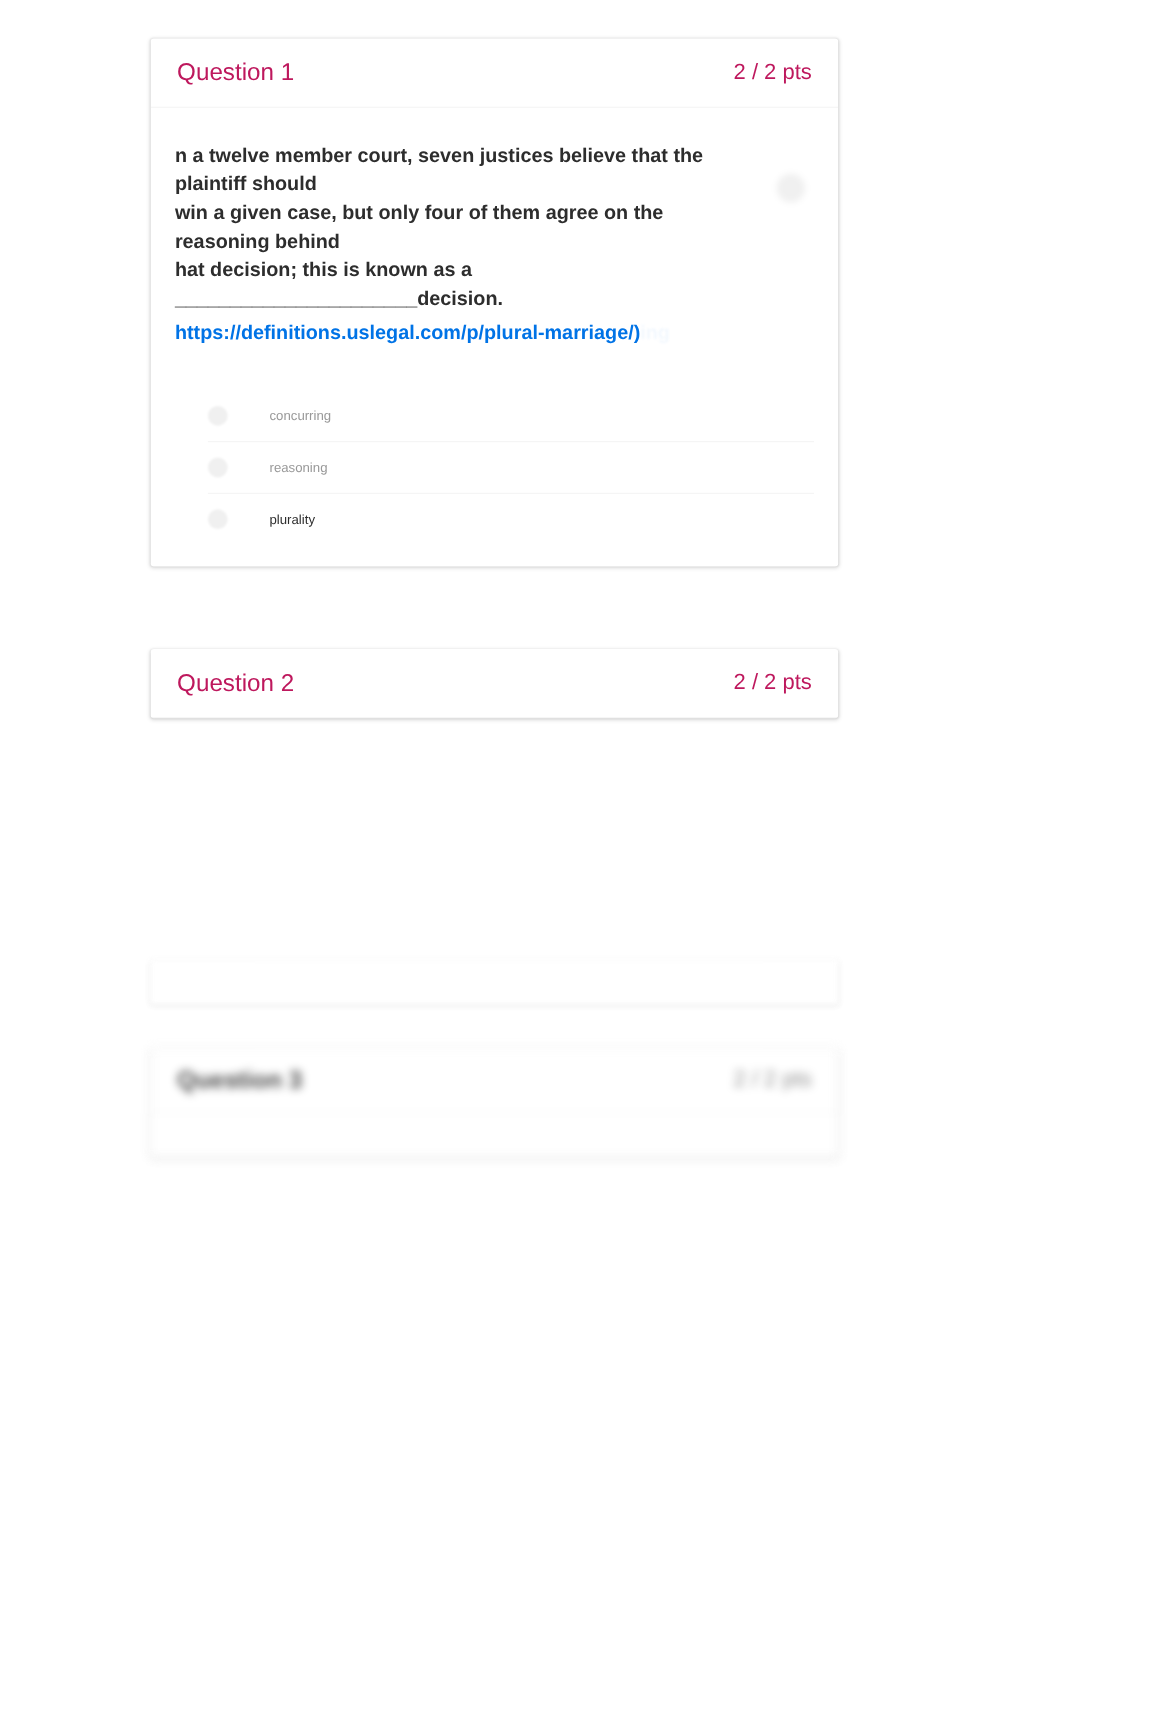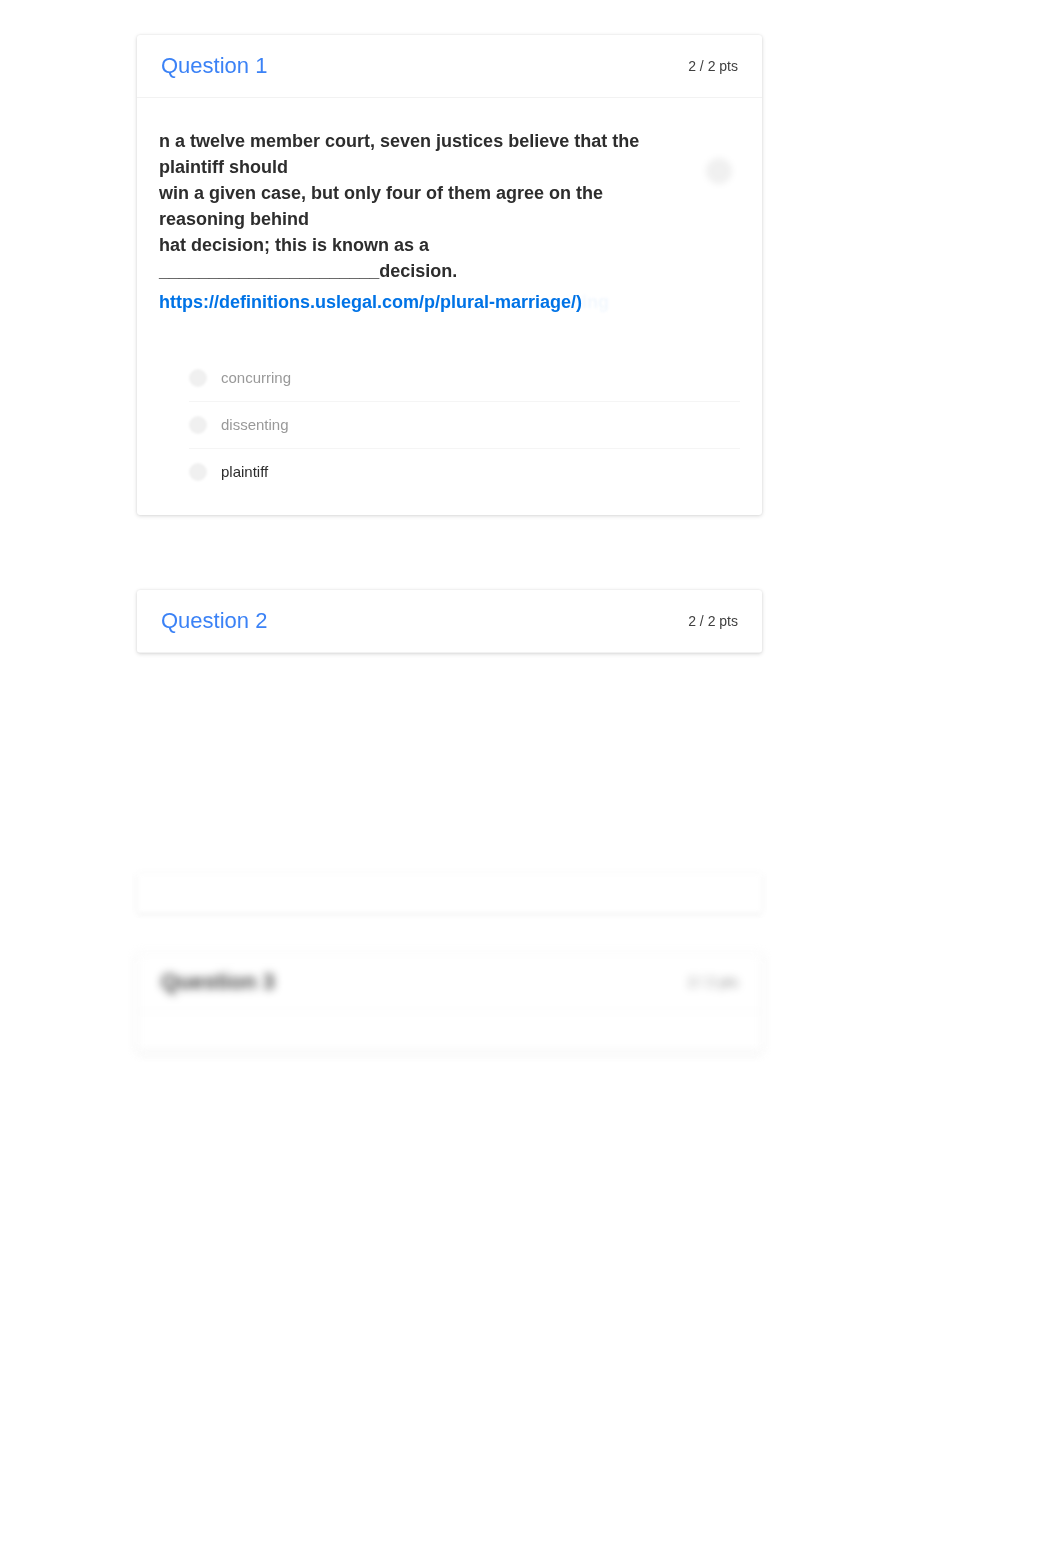--- a/index.html
+++ b/index.html
@@ -25,25 +25,25 @@
     .question-header {
       display: flex;
       justify-content: space-between;
       align-items: center;
       padding: 18px 24px 18px 24px;
       border-bottom: 1px solid rgba(0,0,0,0.05);
     }
     .question-title {
       font-size: 22px;
       font-weight: 400;
-      color: #3b82f6;
+      color: #be185d;
     }
     .question-points {
-      font-size: 14px;
-      color: #404040;
+      font-size: 20px;
+      color: #be185d;
     }
     .question-body {
       padding: 30px 22px 20px 18px;
       border-left: 4px solid rgba(0,0,0,0);
       position: relative;
     }
     .question-text {
       font-size: 18px;
       line-height: 1.45;
       color: #2d2d2d;
@@ -83,22 +83,23 @@
     .radio {
       width: 18px;
       height: 18px;
       border-radius: 50%;
       background: rgba(0,0,0,0.06);
       filter: blur(1px);
       margin-right: 14px;
       flex-shrink: 0;
     }
     .answer-label {
-      font-size: 15px;
+      font-size: 12px;
       color: #999;
+      margin-left: 24px;
     }
     .answer-label.selected {
       color: #2d2d2d;
     }
     .card1 {
       margin-top: 35px;
     }
     .card2 {
       margin-top: 75px;
     }
@@ -153,25 +154,25 @@
       <span>hat decision; this is known as a ______________________decision.</span><br>
       <a href="#" class="question-link"><span>https://definitions.uslegal.com/p/plural-marriage/)</span></a><span class="trailing-faded">ing</span>
     </div>
     <div class="answers">
       <div class="answer-row">
         <div class="radio"></div>
         <div class="answer-label">concurring</div>
       </div>
       <div class="answer-row">
         <div class="radio"></div>
-        <div class="answer-label">dissenting</div>
+        <div class="answer-label">reasoning</div>
       </div>
       <div class="answer-row">
         <div class="radio"></div>
-        <div class="answer-label selected">plaintiff</div>
+        <div class="answer-label selected">plurality</div>
       </div>
     </div>
   </div>
 </div>
 
 <div class="question-card card2">
   <div class="question-header">
     <div class="question-title">Question 2</div>
     <div class="question-points">2 / 2 pts</div>
   </div>

